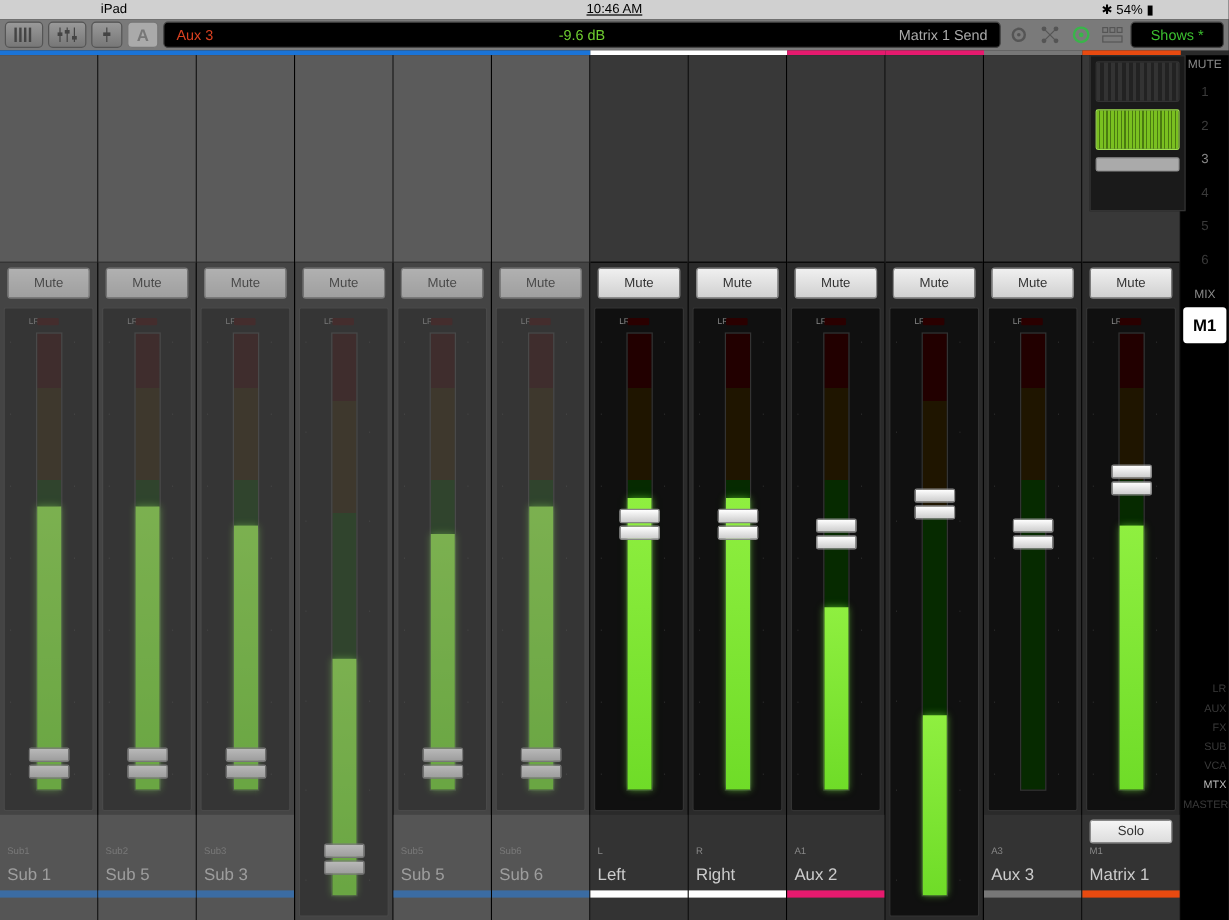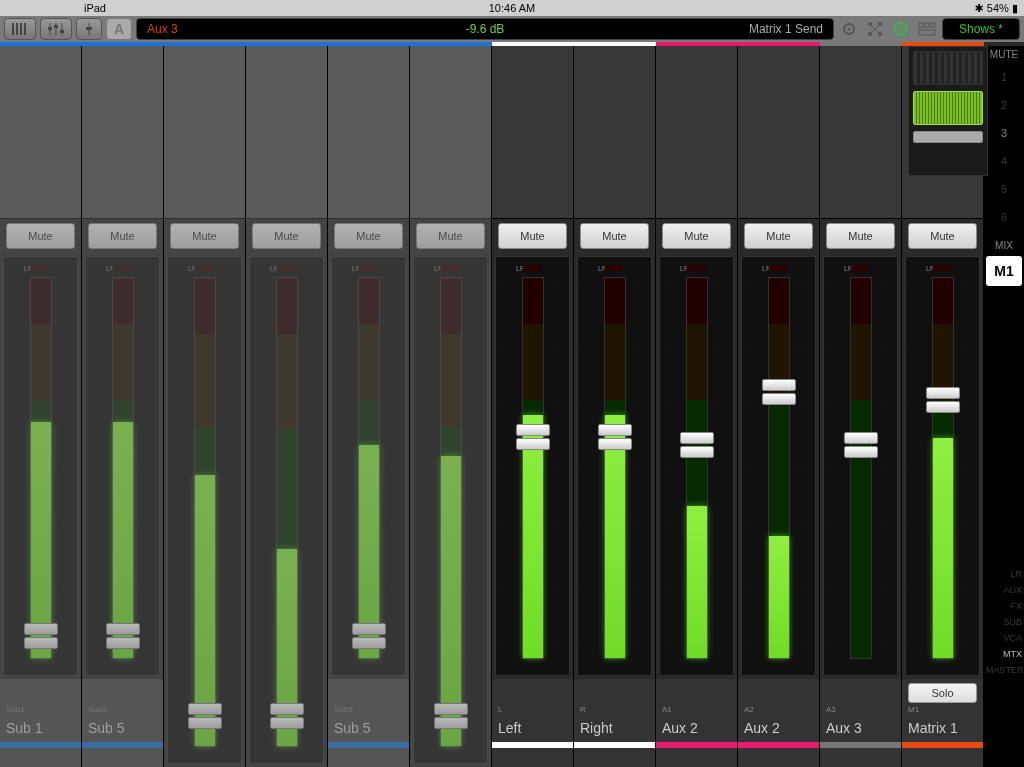--- a/index.html
+++ b/index.html
@@ -1,22 +1,22 @@
 <!DOCTYPE html>
 <html><head>
 <meta charset="utf-8">
 <style>
 * { margin: 0; padding: 0; box-sizing: border-box; font-family: -apple-system, Helvetica, Arial, sans-serif; }
 body { width: 1024px; height: 767px; background: #2a2a2a; overflow: hidden; }
 
 
 .status-bar { height: 16px; background: #d0d0d0; display: flex; align-items: center; font-size: 11px; color: #000; padding: 0 6px; }
 .status-left { flex: 0 0 100px; text-align: right; }
-.status-center { flex: 1; text-align: center; }
-.status-right { flex: 0 0 100px; text-align: right; }
+.status-center { flex: 1; text-align: center; text-decoration: underline; }
+.status-right { flex: 0 0 100px; text-align: left; }
 
 
 .toolbar { height: 26px; background: #7a7a7a; display: flex; align-items: center; padding: 2px 4px; gap: 4px; }
 .tool-btn { height: 22px; width: 32px; background: linear-gradient(#999,#777); border: 1px solid #555; border-radius: 4px; display:flex; align-items:center; justify-content:center; }
 .tool-btn svg { width: 18px; height: 16px; }
 .auto-btn { width: 26px; height: 22px; border: 1px solid #777; border-radius: 4px; display:flex; align-items:center; justify-content:center; color:#777; font-size:14px; font-weight:600; background:#aaa; }
 .lcd { flex: 1; height: 22px; background: #000; border: 1px solid #444; border-radius: 4px; display: flex; align-items: center; padding: 0 10px; font-size: 12px; }
 .lcd-left { color: #d84020; width: 120px; }
 .lcd-center { flex:1; text-align:center; color: #6fcf30; }
 .lcd-right { color: #aaa; width: 120px; text-align:right; }
@@ -273,20 +273,26 @@
           <div class="scale">
             <div>·</div>
             <div>·</div>
             <div>·</div>
             <div>·</div>
             <div>·</div>
             <div>·</div>
             <div>·</div>
           </div>
         </div>
+        <div class="ch-bottom">
+          <div class="solo-empty"></div>
+          <div class="ch-id">Sub3</div>
+          <div class="ch-name">Sub 3</div>
+          <div class="ch-cbar" style="background: rgb(26, 116, 216);"></div>
+        </div>
       </div>
       <div class="ch ch-wide dim lt">
         <div class="ch-top"></div>
         <div class="mute-btn">Mute</div>
         <div class="fader-area">
           <div class="scale">
             <div>·</div>
             <div>·</div>
             <div>·</div>
             <div>·</div>
@@ -384,20 +390,26 @@
           <div class="scale">
             <div>·</div>
             <div>·</div>
             <div>·</div>
             <div>·</div>
             <div>·</div>
             <div>·</div>
             <div>·</div>
           </div>
         </div>
+        <div class="ch-bottom">
+          <div class="solo-empty"></div>
+          <div class="ch-id">Sub6</div>
+          <div class="ch-name">Sub 6</div>
+          <div class="ch-cbar" style="background: rgb(26, 116, 216);"></div>
+        </div>
       </div>
       <div class="ch ch-wide bright">
         <div class="ch-top"></div>
         <div class="mute-btn">Mute</div>
         <div class="fader-area">
           <div class="scale">
             <div>·</div>
             <div>·</div>
             <div>·</div>
             <div>·</div>
@@ -541,26 +553,20 @@
           </div>
           <div class="scale">
             <div>·</div>
             <div>·</div>
             <div>·</div>
             <div>·</div>
             <div>·</div>
             <div>·</div>
             <div>·</div>
           </div>
-        </div>
-        <div class="ch-bottom">
-          <div class="solo-empty"></div>
-          <div class="ch-id">A2</div>
-          <div class="ch-name">Aux 2</div>
-          <div class="ch-cbar" style="background: rgb(230, 26, 110);"></div>
         </div>
       </div>
       <div class="ch ch-wide bright">
         <div class="ch-top"></div>
         <div class="mute-btn">Mute</div>
         <div class="fader-area">
           <div class="scale">
             <div>·</div>
             <div>·</div>
             <div>·</div>

